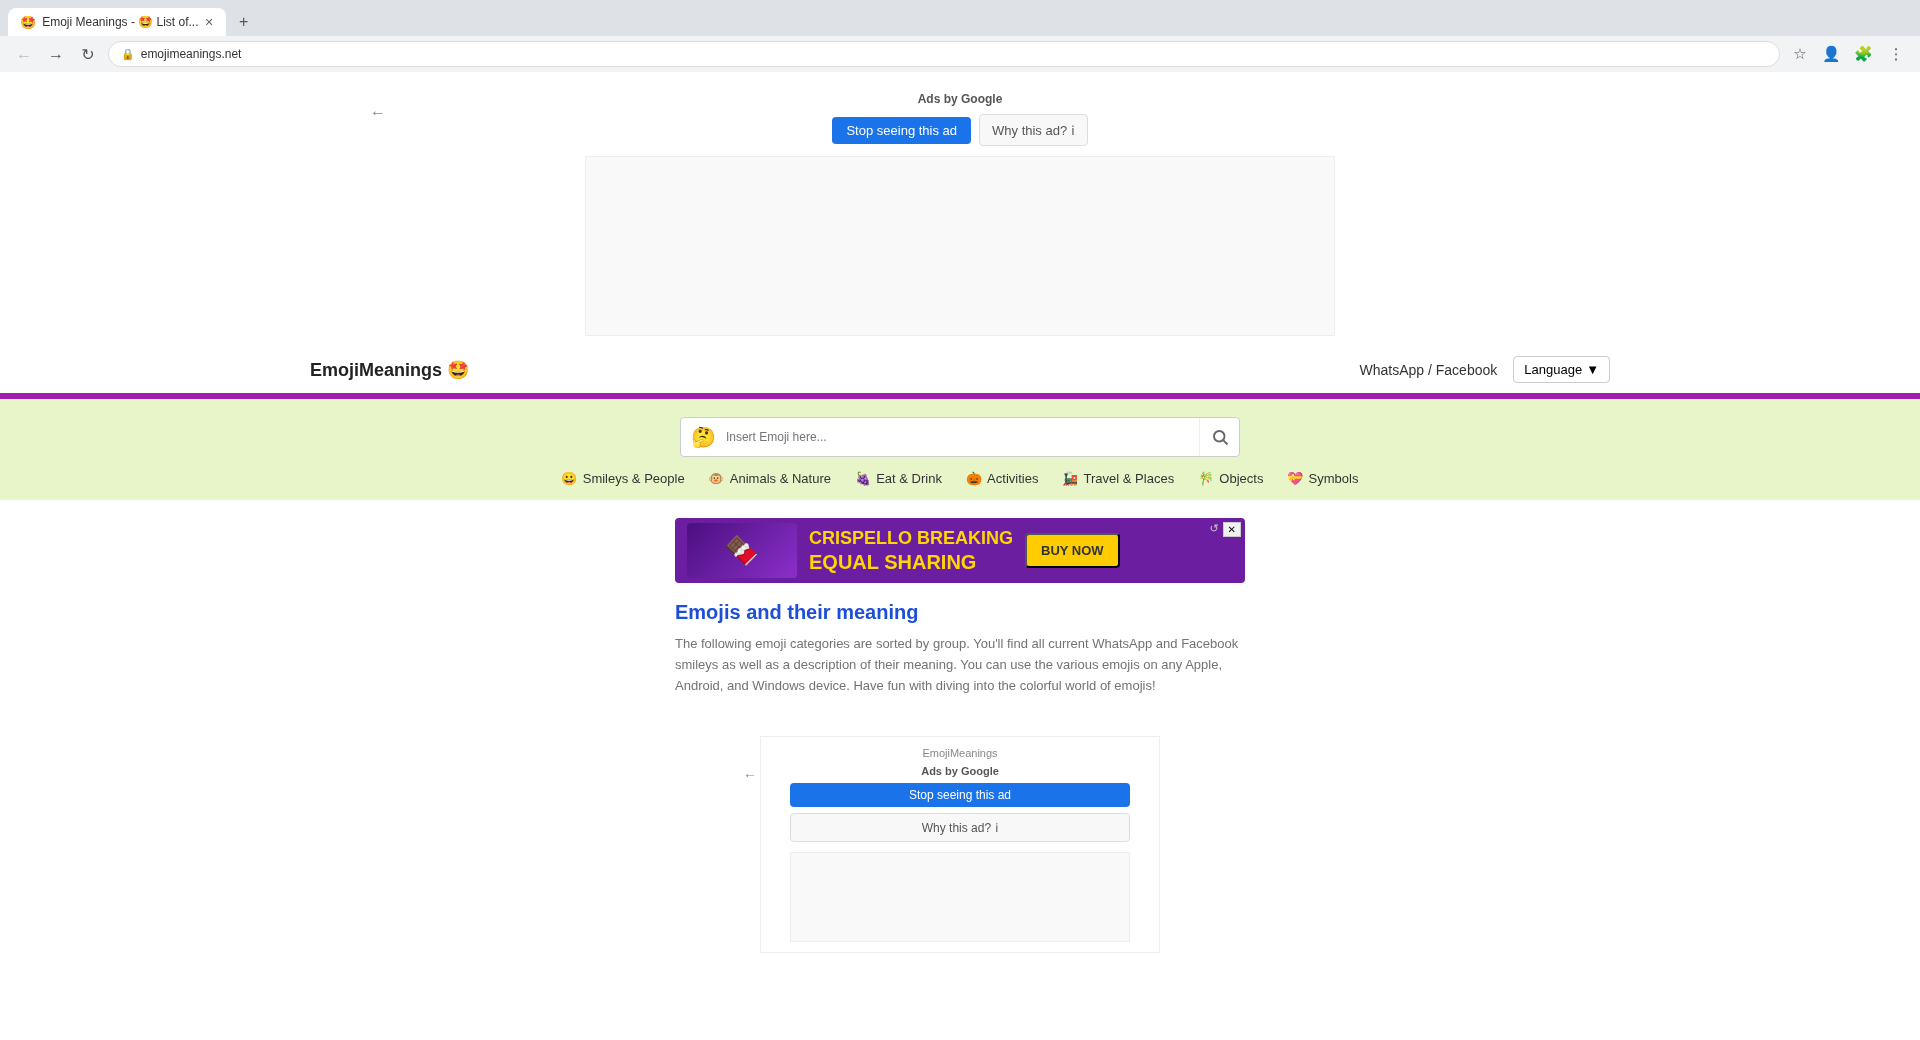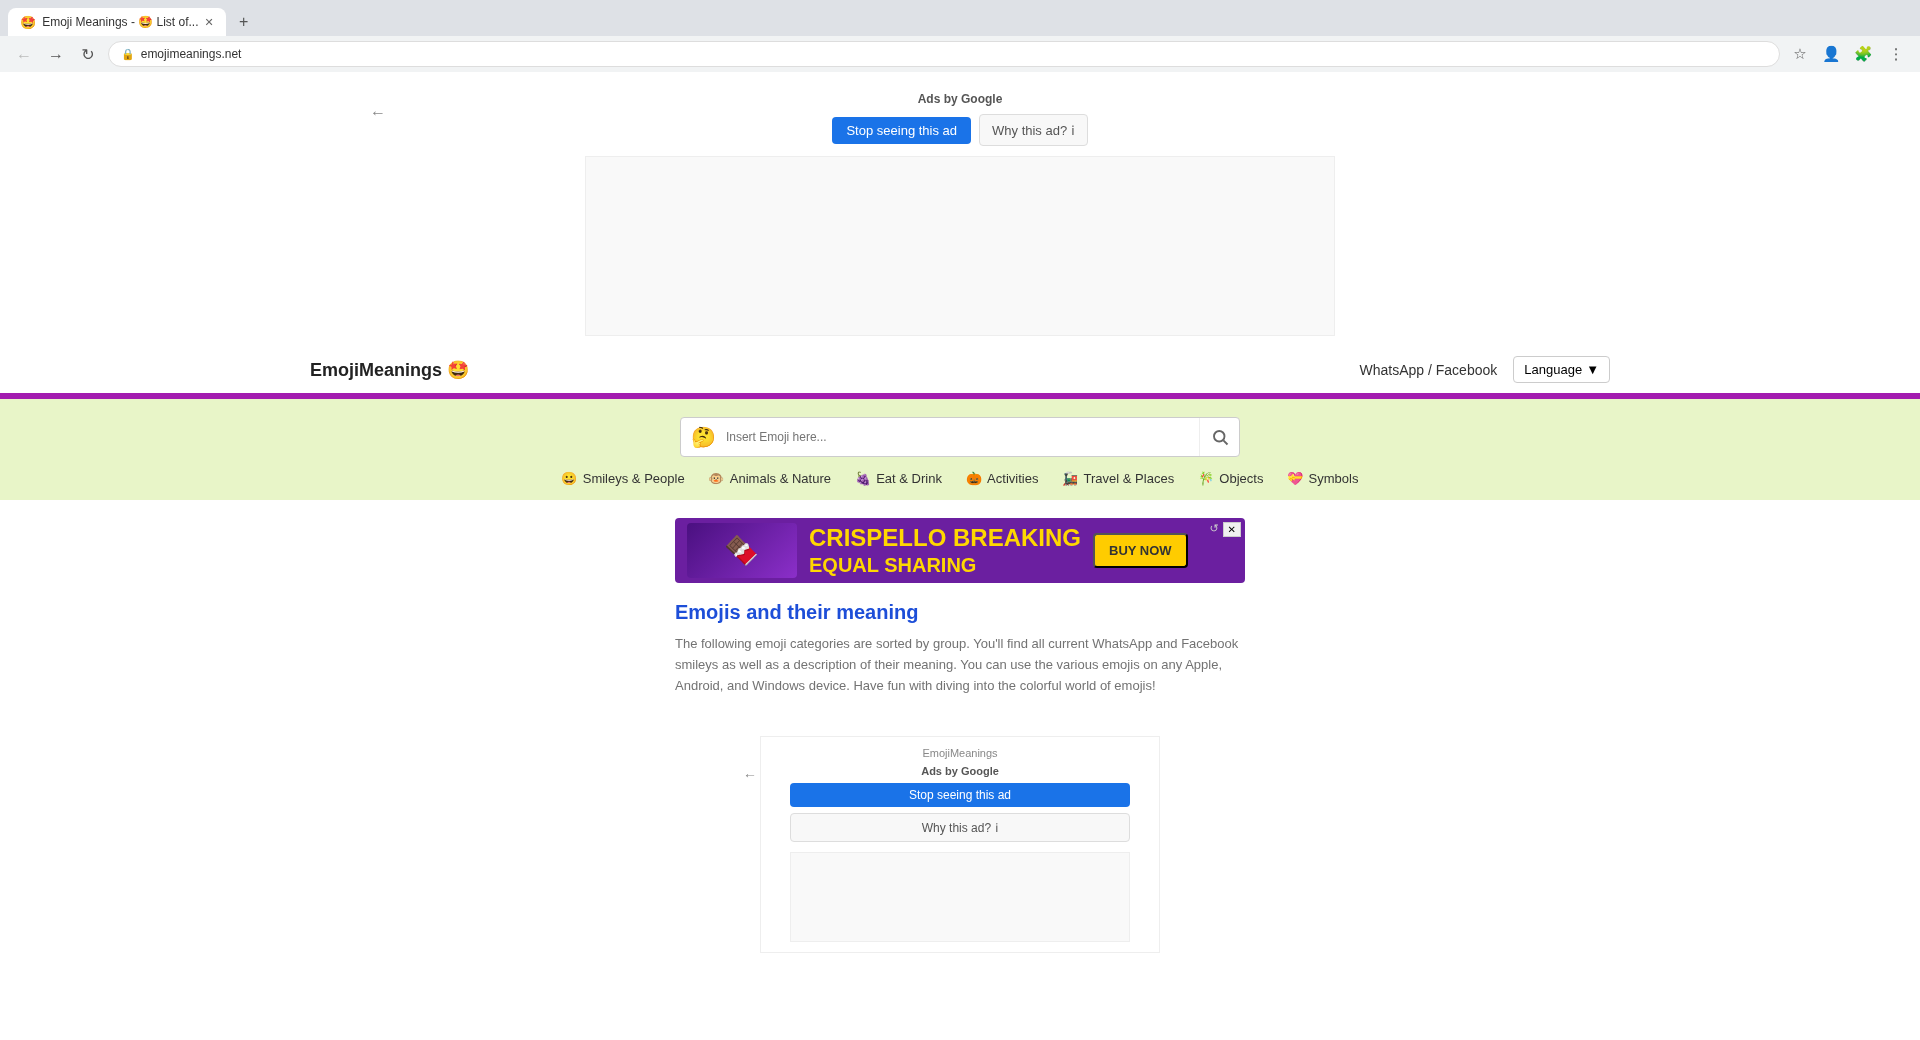--- a/index.html
+++ b/index.html
@@ -46,21 +46,21 @@
     .search-emoji { font-size: 20px; padding: 0 10px; }
     .search-input { flex: 1; border: none; outline: none; font-size: 12px; color: #a21caf; }
     .search-btn { width: 40px; height: 40px; background: none; border: none; cursor: pointer; display: flex; align-items: center; justify-content: center; border-left: 1px solid #eee; }
     .search-btn svg { width: 18px; height: 18px; }
     .category-nav { display: flex; gap: 24px; align-items: center; }
     .category-item { display: flex; align-items: center; gap: 5px; font-size: 13px; color: #333; cursor: pointer; text-decoration: none; }
 
     
     .main-banner-ad { width: 570px; margin: 18px auto; background: #6b1fa0; border-radius: 4px; height: 65px; display: flex; align-items: center; position: relative; overflow: hidden; }
     .banner-ad-inner { display: flex; align-items: center; width: 100%; padding: 0 12px; gap: 12px; }
-    .banner-ad-title { font-size: 24px; font-weight: bold; color: #ffd700; text-transform: uppercase; }
+    .banner-ad-title { font-size: 18px; font-weight: bold; color: #ffd700; text-transform: uppercase; }
     .banner-ad-subtitle { font-size: 20px; font-weight: bold; color: #ffd700; text-transform: uppercase; }
     .banner-ad-cta { background: #ffcc00; color: #333; font-weight: bold; font-size: 13px; padding: 8px 14px; border-radius: 4px; cursor: pointer; white-space: nowrap; }
     .banner-ad-controls { position: absolute; top: 4px; right: 4px; display: flex; gap: 4px; }
     .banner-ad-reload { color: #ccc; font-size: 11px; cursor: pointer; }
     .banner-ad-close { background: #f0f0f0; border: 1px solid #ccc; font-size: 10px; padding: 1px 4px; cursor: pointer; }
 
     
     .main-content { max-width: 570px; margin: 0 auto; padding: 0 0 20px; }
     .emojis-title { font-size: 20px; font-weight: bold; color: #1d4ed8; margin: 16px 0 10px; }
     .emojis-description { font-size: 13px; color: #737373; line-height: 1.6; }

